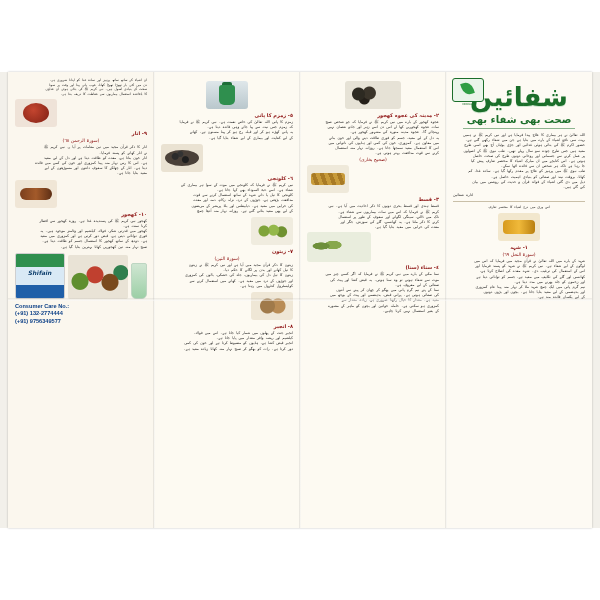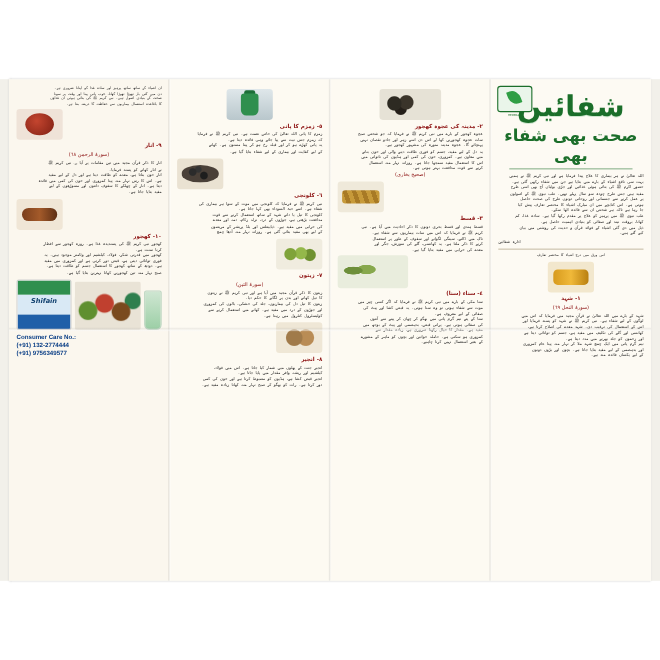--- a/index.html
+++ b/index.html
@@ -74,21 +74,21 @@
   .brand{
     text-align:center;
     padding-top:4px;
   }
   .brand-title{
     font-size:26px;line-height:30px;color:#1b6e2a;font-weight:bold;
     direction:rtl;letter-spacing:1px;
     text-shadow:0 1px 0 #cfe6cf;
   }
   .brand-sub{
-    font-size:15px;color:#1b6e2a;direction:rtl;margin-top:2px;font-weight:bold;
+    font-size:10px;color:#1b6e2a;direction:rtl;margin-top:2px;font-weight:bold;
   }
   .brand-rule{
     height:1px;background:#1b6e2a;margin:3px 10px 4px 10px;opacity:.5;
   }
   .logo{
     position:absolute;left:6px;top:6px;width:30px;height:26px;
   }
   .logo .leafbox{
     width:30px;height:22px;border:1px solid #1b6e2a;border-radius:3px;
     background:#eaf5ea;position:relative;

